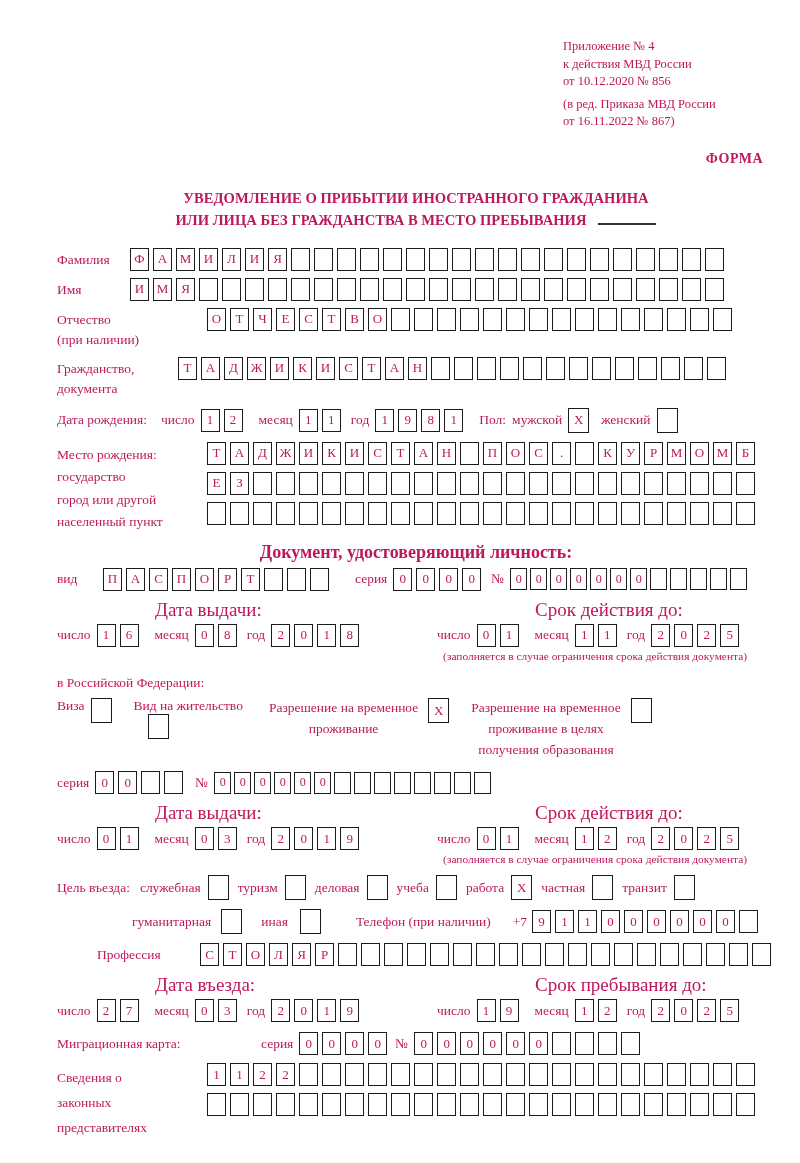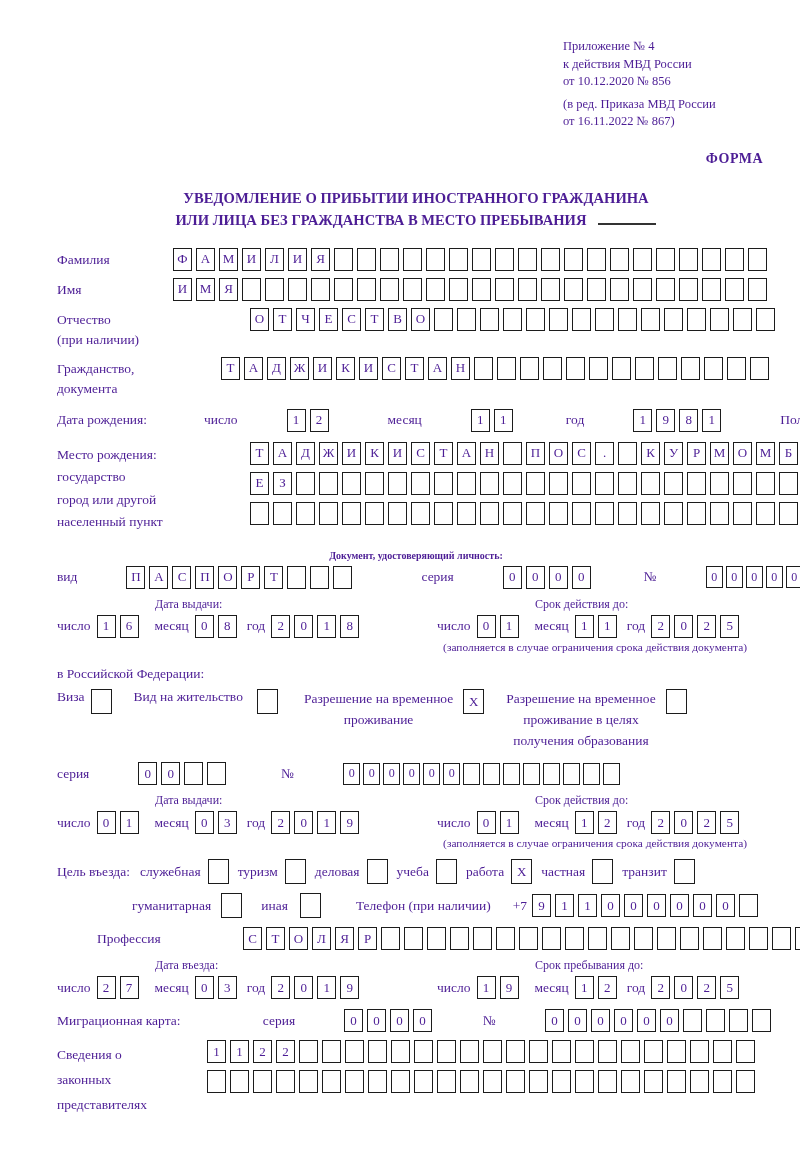--- a/index.html
+++ b/index.html
@@ -1,48 +1,48 @@
 <!DOCTYPE html>
 <html><head>
 <meta charset="utf-8">
 <style>
   html,body{margin:0;padding:0;background:#888;}
   .page{
     width:800px;height:1163px;background:#ffffff;margin:0 auto;position:relative;
-    font-family:"Liberation Serif","DejaVu Serif",serif;color:#4c1d95;
+    font-family:"Liberation Serif","DejaVu Serif",serif;color:#be185d;
     box-sizing:border-box;padding:38px 25px 0 57px;overflow:hidden;
   }
   .hdr{margin-left:506px;width:212px;font-size:12.5px;line-height:1.4;}
   .hdr .g2{margin-top:5px;}
   .forma{font-weight:bold;font-size:14px;text-align:right;padding-right:12px;margin-top:20px;letter-spacing:.5px;}
   .title{margin-top:20px;text-align:center;font-weight:bold;font-size:14.6px;line-height:1.55;}
   .blankline{display:inline-block;width:58px;border-bottom:2px solid #333;height:12px;margin-left:12px;}
   .sec{margin-top:22px;font-weight:bold;font-size:13.4px;}
-  .frow{display:flex;align-items:flex-start;margin-top:7px;gap:43px;}
+  .frow{display:flex;align-items:flex-start;margin-top:7px;}
   .lblcol{flex:none;font-size:13.5px;line-height:20px;padding-top:2px;}
   .w73{width:73px;}  .w150{width:150px;}  .w103{width:103px;}
   .cells{display:inline-flex;flex-wrap:nowrap;}
   .cell{
     box-sizing:border-box;flex:none;width:19px;height:23px;border:1.6px solid #1c1c1c;
     margin-right:4px;display:inline-flex;align-items:center;justify-content:center;
     font-size:13px;background:#fff;
   }
   .cells.sm .cell{width:17px;height:22px;margin-right:3px;font-size:12px;}
   .cb .cell{width:21px;height:25px;margin-right:0;}
   .stack > .cells{display:flex;margin-top:0;}
   .stack > .cells + .cells{margin-top:7px;}
   .inl{display:flex;align-items:center;}
   .flbl{font-size:13.5px;margin:0 6px 0 12px;white-space:nowrap;}
   .flbl.first{margin-left:0;}
-  .dochead{font-weight:bold;font-size:10px;text-align:center;margin-top:16px;}
+  .dochead{font-weight:bold;font-size:18px;text-align:center;margin-top:8px;}
   .dates{display:flex;margin-top:8px;}
   .dgroup{display:flex;flex-direction:column;}
   .dgroup.left{width:352px;}
   .dgroup.right{margin-left:28px;}
-  .dtitle{font-size:12px;margin-left:98px;margin-bottom:3px;}
+  .dtitle{font-size:19px;margin-left:98px;margin-bottom:3px;}
   .drow{display:flex;align-items:center;}
   .note{font-size:11.4px;text-align:right;margin-top:3px;padding-right:28px;}
   .para{font-size:13.5px;margin-top:9px;line-height:1.75;}
   .permit-row{display:flex;align-items:flex-start;margin-top:4px;font-size:13.5px;}
   .popt{display:flex;align-items:flex-start;}
   .popt .cb{margin-left:10px;}
   .ctr{text-align:center;line-height:1.55;}
   .purp{display:flex;align-items:center;margin-top:10px;font-size:13.5px;flex-wrap:nowrap;}
   .opt{display:flex;align-items:center;margin-right:9px;white-space:nowrap;}
   .opt .cb{margin-left:7px;}
@@ -411,21 +411,21 @@
     <div>в Российской Федерации:</div>
   </div>
 
   <div class="permit-row">
     <div class="popt">
       <span>Виза</span>
       <span class="cells cb" style="margin-left:6px;">
           <span class="cell"></span>
         </span>
     </div>
-    <div class="popt" style="margin-left:22px;">
+    <div class="popt" style="margin-left:22px;flex-direction:column;">
       <span>Вид на жительство</span>
       <span class="cells cb" style="margin-left:14px;">
           <span class="cell"></span>
         </span>
     </div>
     <div class="popt" style="margin-left:26px;">
       <span class="ctr">
         <span>Разрешение на временное</span><br>
         <span>проживание</span>
       </span>

